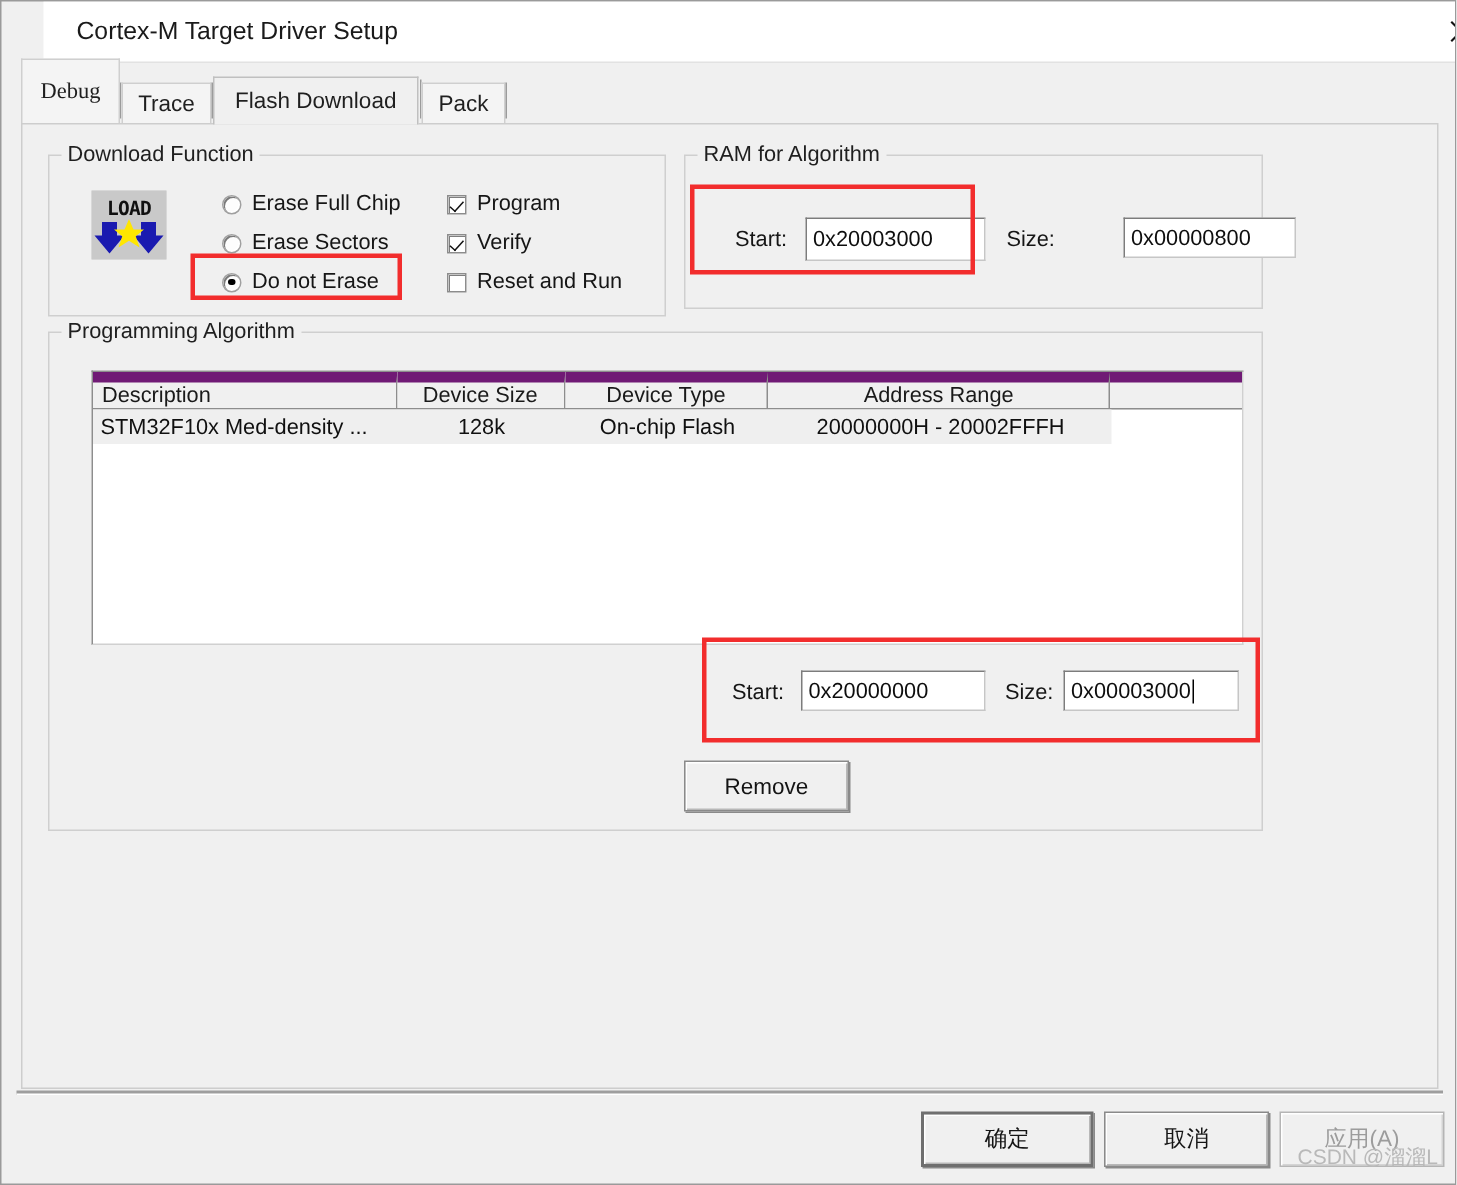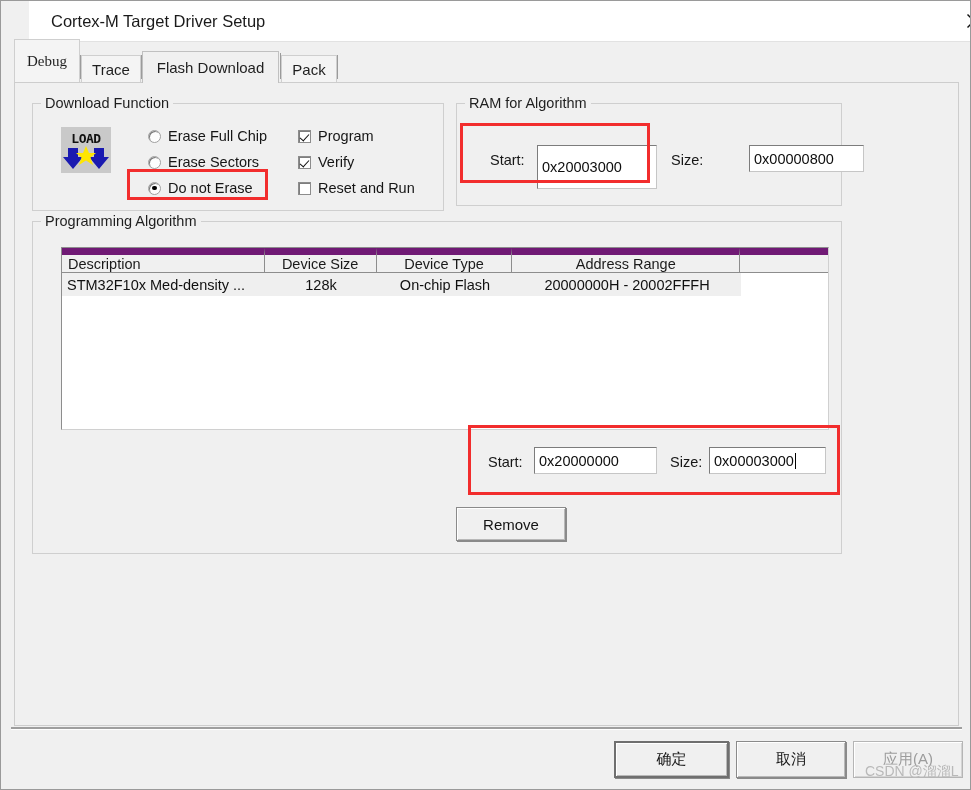--- a/index.html
+++ b/index.html
@@ -387,21 +387,21 @@
       <div class="opt" style="left:265px; top:76px;">
         <span class="cbox"></span>
         <span>Reset and Run</span>
       </div>
     </div>
 
     <div class="group" style="left:441px; top:20px; width:386px; height:103px;">
       <div class="group-title">RAM for Algorithm</div>
 
       <div class="fieldlabel" style="left:33px; top:48px;">Start:</div>
-      <div class="textbox" style="left:80px; top:41px; width:120px; height:44px;">
+      <div class="textbox" style="left:80px; top:41px; width:120px; height:29px;">
         <span>0x20003000</span>
       </div>
 
       <div class="fieldlabel" style="left:214px; top:48px;">Size:</div>
       <div class="textbox" style="left:253px; top:41px; width:115px; height:27px;margin-left:39px;">
         <span>0x00000800</span>
       </div>
     </div>
 
     <div class="group" style="left:17px; top:138px; width:810px; height:333px;">

